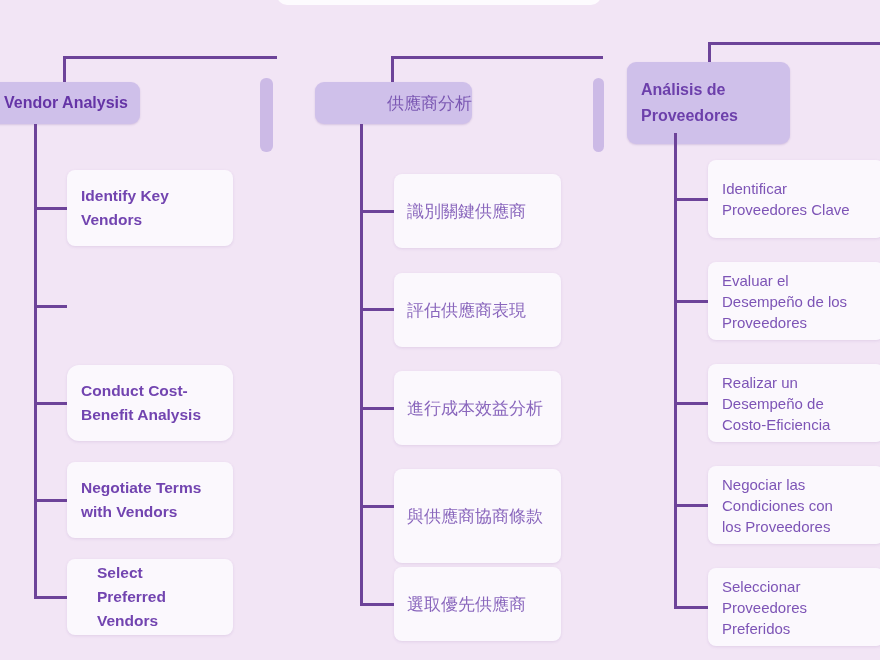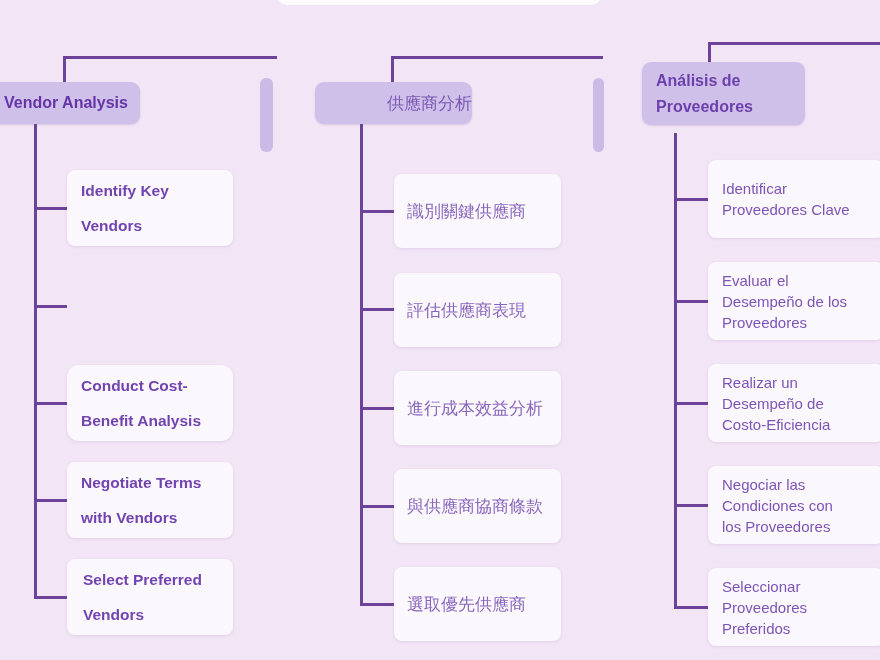--- a/index.html
+++ b/index.html
@@ -26,21 +26,21 @@
     position:absolute;
     background:#fbf8fd;
     border-radius:8px;
     display:flex;align-items:center;
     box-sizing:border-box;
     box-shadow:0 1px 3px rgba(120,80,160,.14);
   }
   .en-root{color:#6534a6;font-size:16px;}
   .zh-root{color:#7b58b3;font-size:17px;font-weight:normal;justify-content:flex-end;}
   .es-root{color:#6c3fab;font-size:16px;line-height:26px;}
-  .en-child{color:#7244b0;font-size:15.5px;line-height:35px;font-weight:bold;}
+  .en-child{color:#7244b0;font-size:15.5px;line-height:24px;font-weight:bold;}
   .zh-child{color:#8a67bd;font-size:17px;}
   .es-child{color:#7d54b6;font-size:15px;line-height:21px;}
   .handle-bar{
     position:absolute;
     background:#ccbae6;
     border-radius:6px;
   }
   .clipped-strip{
     position:absolute;
     background:#fdfbfe;
@@ -70,21 +70,21 @@
 
   <div class="child-node en-child" style="left:67px;top:170px;width:166px;height:76px;padding:0 14px;">
     <span>Identify Key Vendors</span>
   </div>
   <div class="child-node en-child" style="left:67px;top:365px;width:166px;height:76px;padding:0 14px;border-radius:12px;">
     <span>Conduct Cost-Benefit Analysis</span>
   </div>
   <div class="child-node en-child" style="left:67px;top:462px;width:166px;height:76px;padding:0 14px;">
     <span>Negotiate Terms with Vendors</span>
   </div>
-  <div class="child-node en-child" style="left:67px;top:559px;width:166px;height:76px;padding:0 16px;">
+  <div class="child-node en-child" style="left:67px;top:559px;width:166px;height:76px;padding:0 30px;">
     <span>Select Preferred Vendors</span>
   </div>
 
   <div class="handle-bar" style="left:260px;top:78px;width:13px;height:74px;"></div>
 
   <div class="hline" style="left:391px;top:56px;width:212px;"></div>
   <div class="vline" style="left:391px;top:56px;height:28px;"></div>
 
   <div class="root-node zh-root" style="left:315px;top:82px;width:157px;height:42px;padding-left:15px;">
     <span>供應商分析</span>
@@ -99,33 +99,33 @@
 
   <div class="child-node zh-child" style="left:394px;top:174px;width:167px;height:74px;padding:0 13px;">
     <span>識別關鍵供應商</span>
   </div>
   <div class="child-node zh-child" style="left:394px;top:273px;width:167px;height:74px;padding:0 13px;">
     <span>評估供應商表現</span>
   </div>
   <div class="child-node zh-child" style="left:394px;top:371px;width:167px;height:74px;padding:0 13px;">
     <span>進行成本效益分析</span>
   </div>
-  <div class="child-node zh-child" style="left:394px;top:469px;width:167px;height:74px;padding:0 13px;">
+  <div class="child-node zh-child" style="left:394px;top:469px;width:167px;height:94px;padding:0 13px;">
     <span>與供應商協商條款</span>
   </div>
   <div class="child-node zh-child" style="left:394px;top:567px;width:167px;height:74px;padding:12px 13px;">
     <span>選取優先供應商</span>
   </div>
 
   <div class="handle-bar" style="left:593px;top:78px;width:11px;height:74px;"></div>
 
   <div class="hline" style="left:708px;top:42px;width:176px;"></div>
   <div class="vline" style="left:708px;top:42px;height:22px;"></div>
 
-  <div class="root-node es-root" style="left:642px;top:62px;width:163px;height:63px;padding:0 30px 0 14px;">
+  <div class="root-node es-root" style="left:627px;top:62px;width:163px;height:82px;padding:0 30px 0 14px;">
     <span>Análisis de Proveedores</span>
   </div>
 
   <div class="vline" style="left:674px;top:133px;height:476px;"></div>
   <div class="hline" style="left:674px;top:198px;width:34px;"></div>
   <div class="hline" style="left:674px;top:300px;width:34px;"></div>
   <div class="hline" style="left:674px;top:402px;width:34px;"></div>
   <div class="hline" style="left:674px;top:504px;width:34px;"></div>
   <div class="hline" style="left:674px;top:606px;width:34px;"></div>
 

